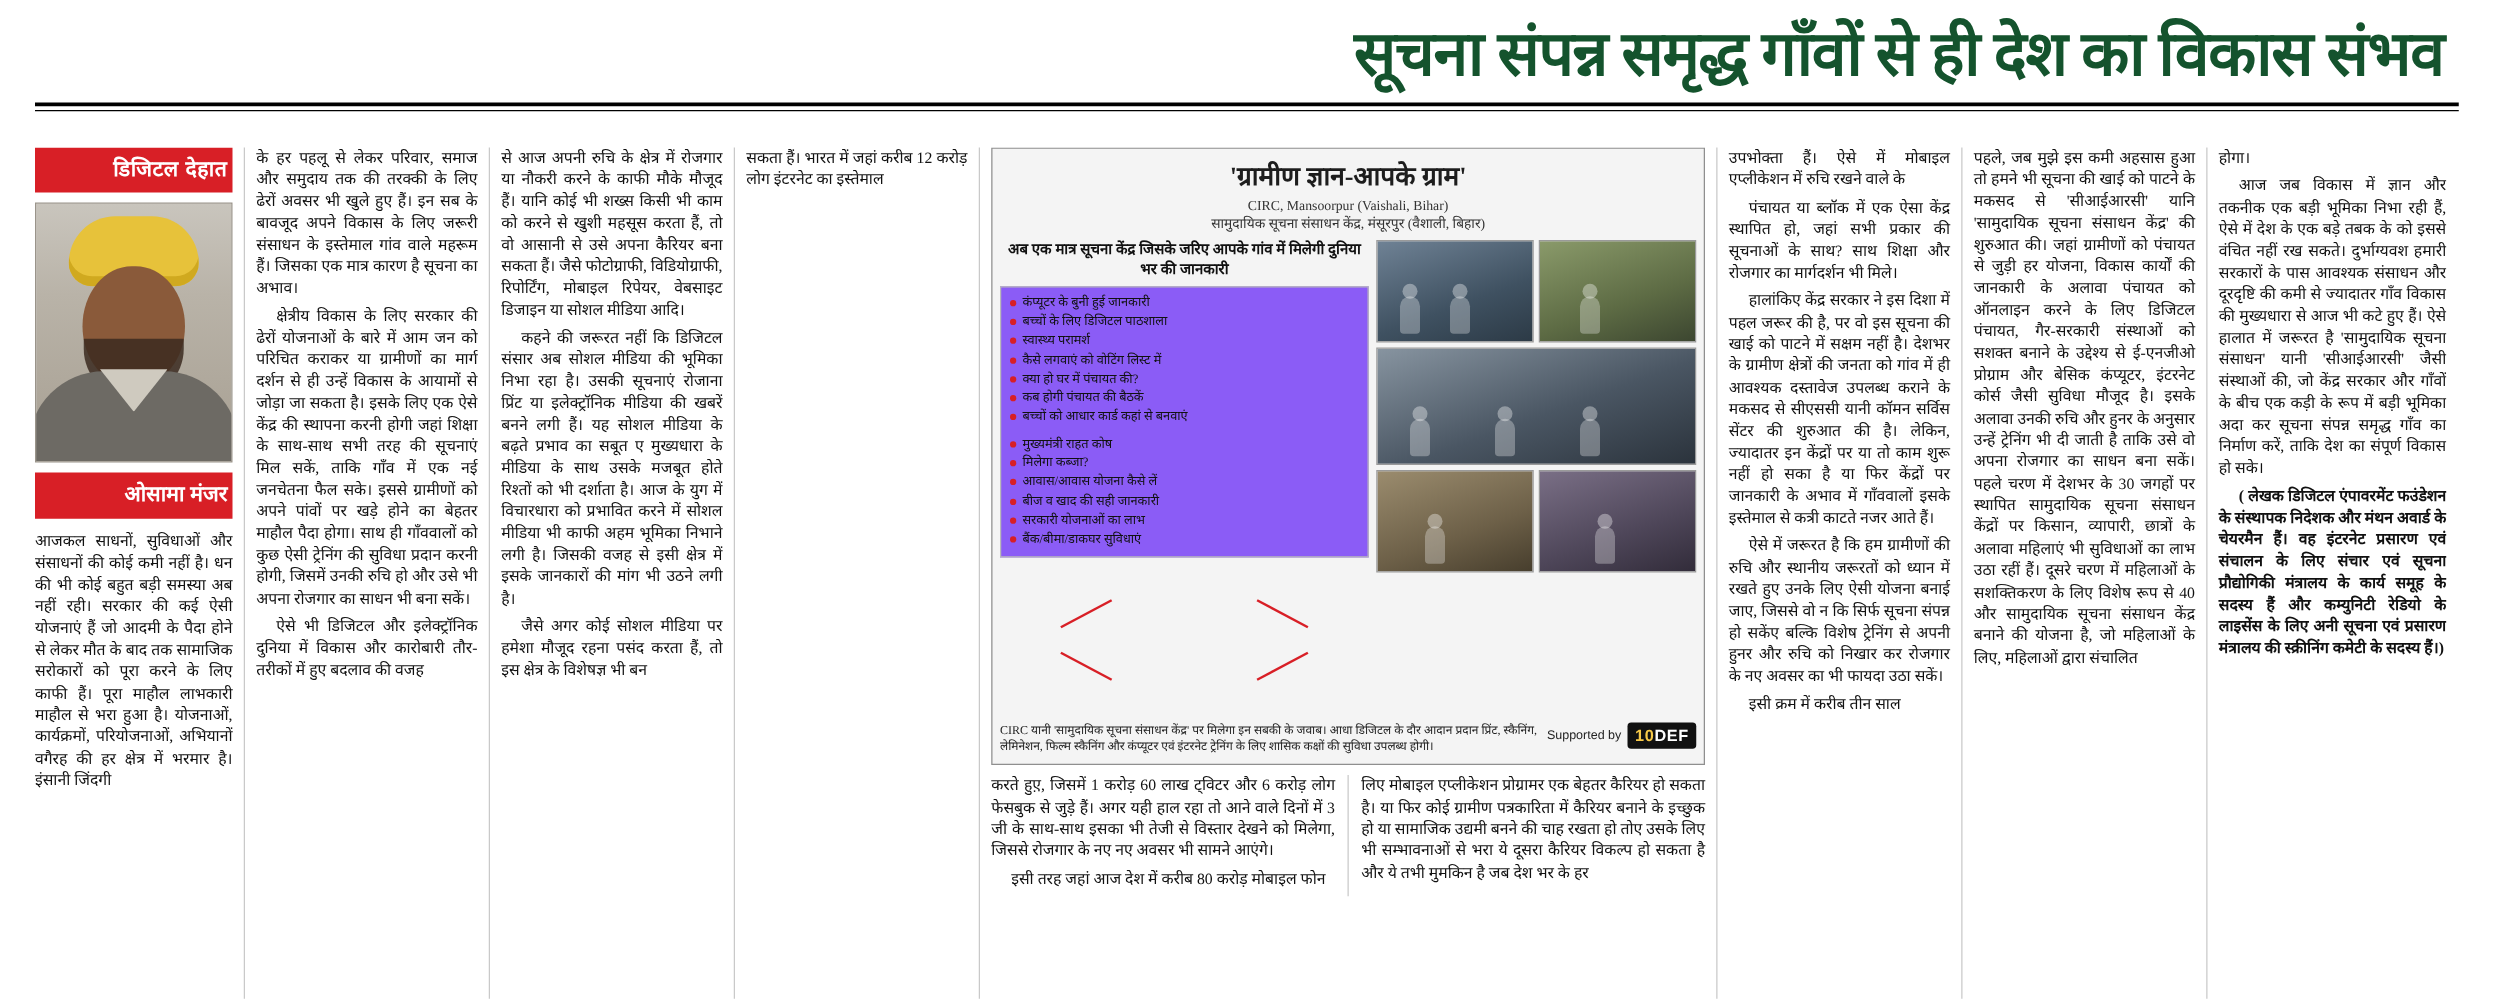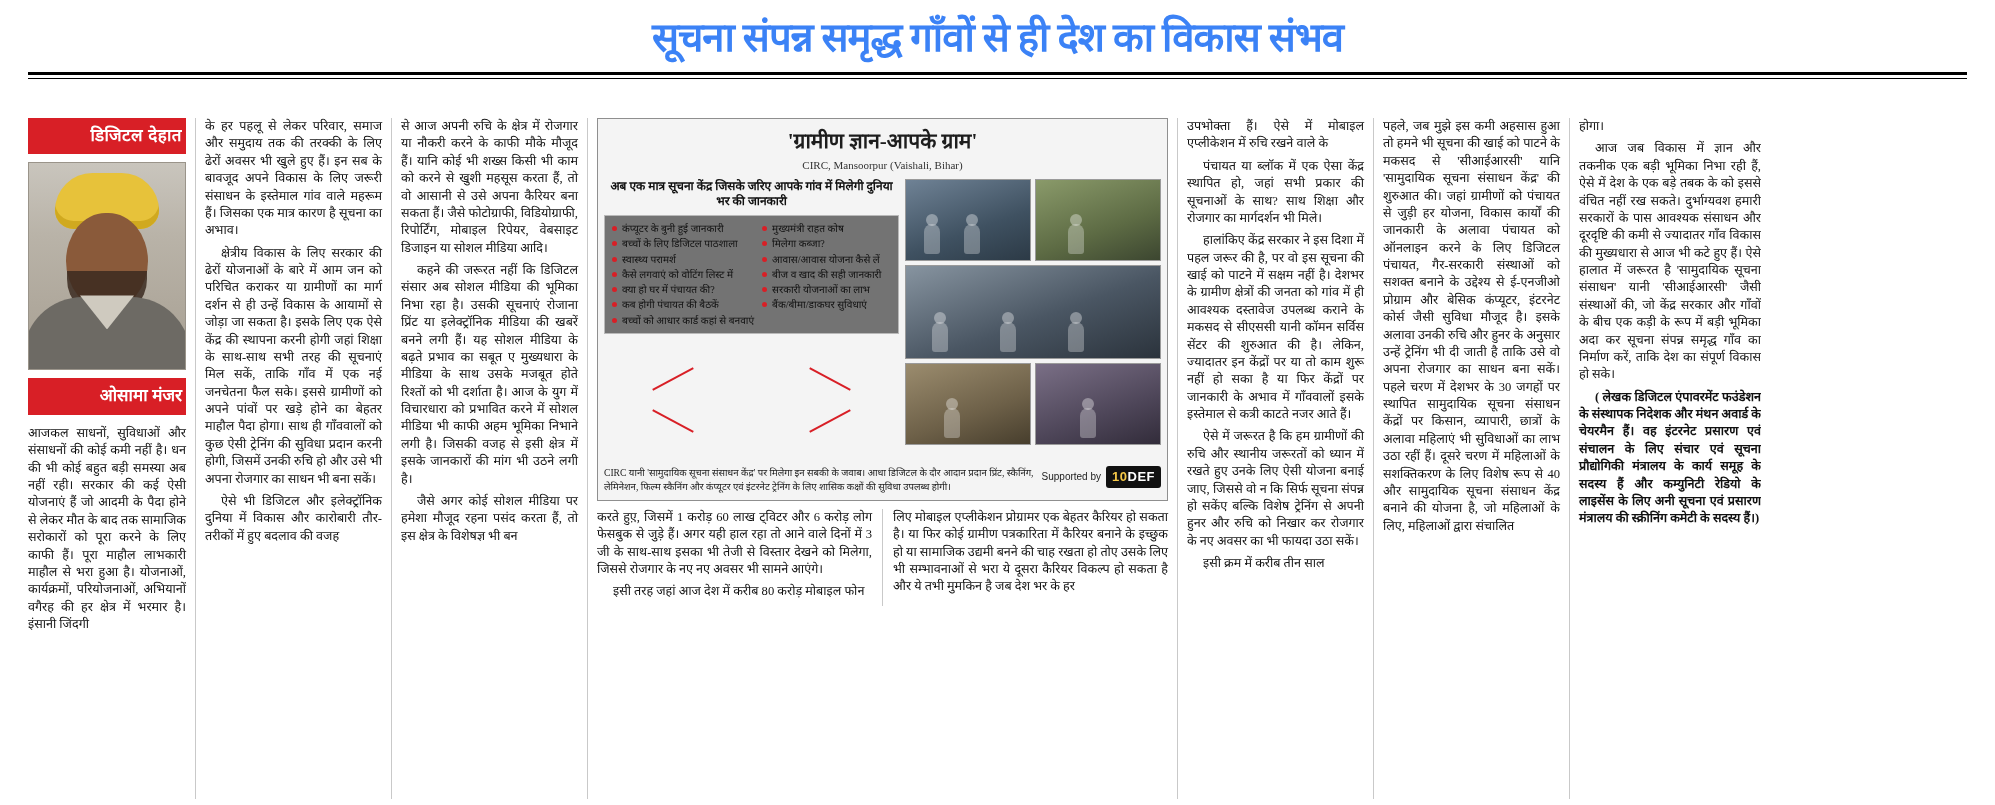--- a/index.html
+++ b/index.html
@@ -7,28 +7,28 @@
     width:1995px;height:805px;
     background:#ffffff;
     font-family:"Liberation Sans", sans-serif;
     color:#111;
     overflow:hidden;
   }
   .page{position:relative;width:1995px;height:805px;box-sizing:border-box;padding:0;}
 
   
   .headline{
-    text-align:center;
+    text-align:right;
     font-family:"Liberation Serif", serif;
     font-weight:bold;
-    font-size:40px;
+    font-size:50px;
     letter-spacing:-1px;
     line-height:1.0;
     padding:18px 40px 8px 40px;
-    color:#3b82f6;
+    color:#14532d;
     white-space:nowrap;
   }
   .rule{
     height:3px;background:#000;margin:6px 28px 0 28px;
   }
   .rule.thin{height:1px;margin-top:3px;}
 
   
   .cols{
     position:absolute;
@@ -134,21 +134,21 @@
   .pkg-body{display:flex;gap:6px;}
   .pkg-left{width:300px;}
   .pkg-right{width:260px;display:flex;flex-direction:column;gap:4px;}
 
   .lead{
     font-size:12px;font-weight:bold;text-align:center;line-height:1.3;
     margin-bottom:5px;font-family:"Liberation Serif", serif;
   }
   .bullets{
     display:flex;gap:6px;
-    border:1px solid #b9b9b9;background:#737373;padding:5px;
+    border:1px solid #b9b9b9;background:#8b5cf6;padding:5px;flex-direction:column;
   }
   .bullets ul{margin:0;padding:0 0 0 12px;list-style:none;}
   .bullets li{
     font-size:10.2px;line-height:1.5;position:relative;
     font-family:"Liberation Serif", serif;white-space:nowrap;
   }
   .bullets li:before{
     content:"";position:absolute;left:-10px;top:5px;
     width:5px;height:5px;border-radius:50%;background:#d81f26;
   }
@@ -240,27 +240,31 @@
       <p>क्षेत्रीय विकास के लिए सरकार की ढेरों योजनाओं के बारे में आम जन को परिचित कराकर या ग्रामीणों का मार्ग दर्शन से ही उन्हें विकास के आयामों से जोड़ा जा सकता है। इसके लिए एक ऐसे केंद्र की स्थापना करनी होगी जहां शिक्षा के साथ-साथ सभी तरह की सूचनाएं मिल सकें, ताकि गाँव में एक नई जनचेतना फैल सके। इससे ग्रामीणों को अपने पांवों पर खड़े होने का बेहतर माहौल पैदा होगा। साथ ही गाँववालों को कुछ ऐसी ट्रेनिंग की सुविधा प्रदान करनी होगी, जिसमें उनकी रुचि हो और उसे भी अपना रोजगार का साधन भी बना सकें।</p>
       <p>ऐसे भी डिजिटल और इलेक्ट्रॉनिक दुनिया में विकास और कारोबारी तौर-तरीकों में हुए बदलाव की वजह</p>
     </div>
 
     <div class="col c3">
       <p class="noind">से आज अपनी रुचि के क्षेत्र में रोजगार या नौकरी करने के काफी मौके मौजूद हैं। यानि कोई भी शख्स किसी भी काम को करने से खुशी महसूस करता हैं, तो वो आसानी से उसे अपना कैरियर बना सकता हैं। जैसे फोटोग्राफी, विडियोग्राफी, रिपोर्टिंग, मोबाइल रिपेयर, वेबसाइट डिजाइन या सोशल मीडिया आदि।</p>
       <p>कहने की जरूरत नहीं कि डिजिटल संसार अब सोशल मीडिया की भूमिका निभा रहा है। उसकी सूचनाएं रोजाना प्रिंट या इलेक्ट्रॉनिक मीडिया की खबरें बनने लगी हैं। यह सोशल मीडिया के बढ़ते प्रभाव का सबूत ए मुख्यधारा के मीडिया के साथ उसके मजबूत होते रिश्तों को भी दर्शाता है। आज के युग में विचारधारा को प्रभावित करने में सोशल मीडिया भी काफी अहम भूमिका निभाने लगी है। जिसकी वजह से इसी क्षेत्र में इसके जानकारों की मांग भी उठने लगी है।</p>
       <p>जैसे अगर कोई सोशल मीडिया पर हमेशा मौजूद रहना पसंद करता हैं, तो इस क्षेत्र के विशेषज्ञ भी बन</p>
     </div>
 
+    <div class="col c4">
+      <p class="noind">सकता हैं। भारत में जहां करीब 12 करोड़ लोग इंटरनेट का इस्तेमाल</p>
+    </div>
 
     <div class="col cwide">
 
       <div class="pkg">
         <div class="pkg-title">'ग्रामीण ज्ञान-आपके ग्राम'</div>
         <div class="pkg-sub">
           <div>CIRC, Mansoorpur (Vaishali, Bihar)</div>
+          <div>सामुदायिक सूचना संसाधन केंद्र, मंसूरपुर (वैशाली, बिहार)</div>
         </div>
 
         <div class="pkg-body">
 
           <div class="pkg-left">
             <div class="lead">अब एक मात्र सूचना केंद्र जिसके जरिए आपके गांव में मिलेगी दुनिया भर की जानकारी</div>
 
             <div class="bullets">
               <div class="bul-col">
                 <ul>

